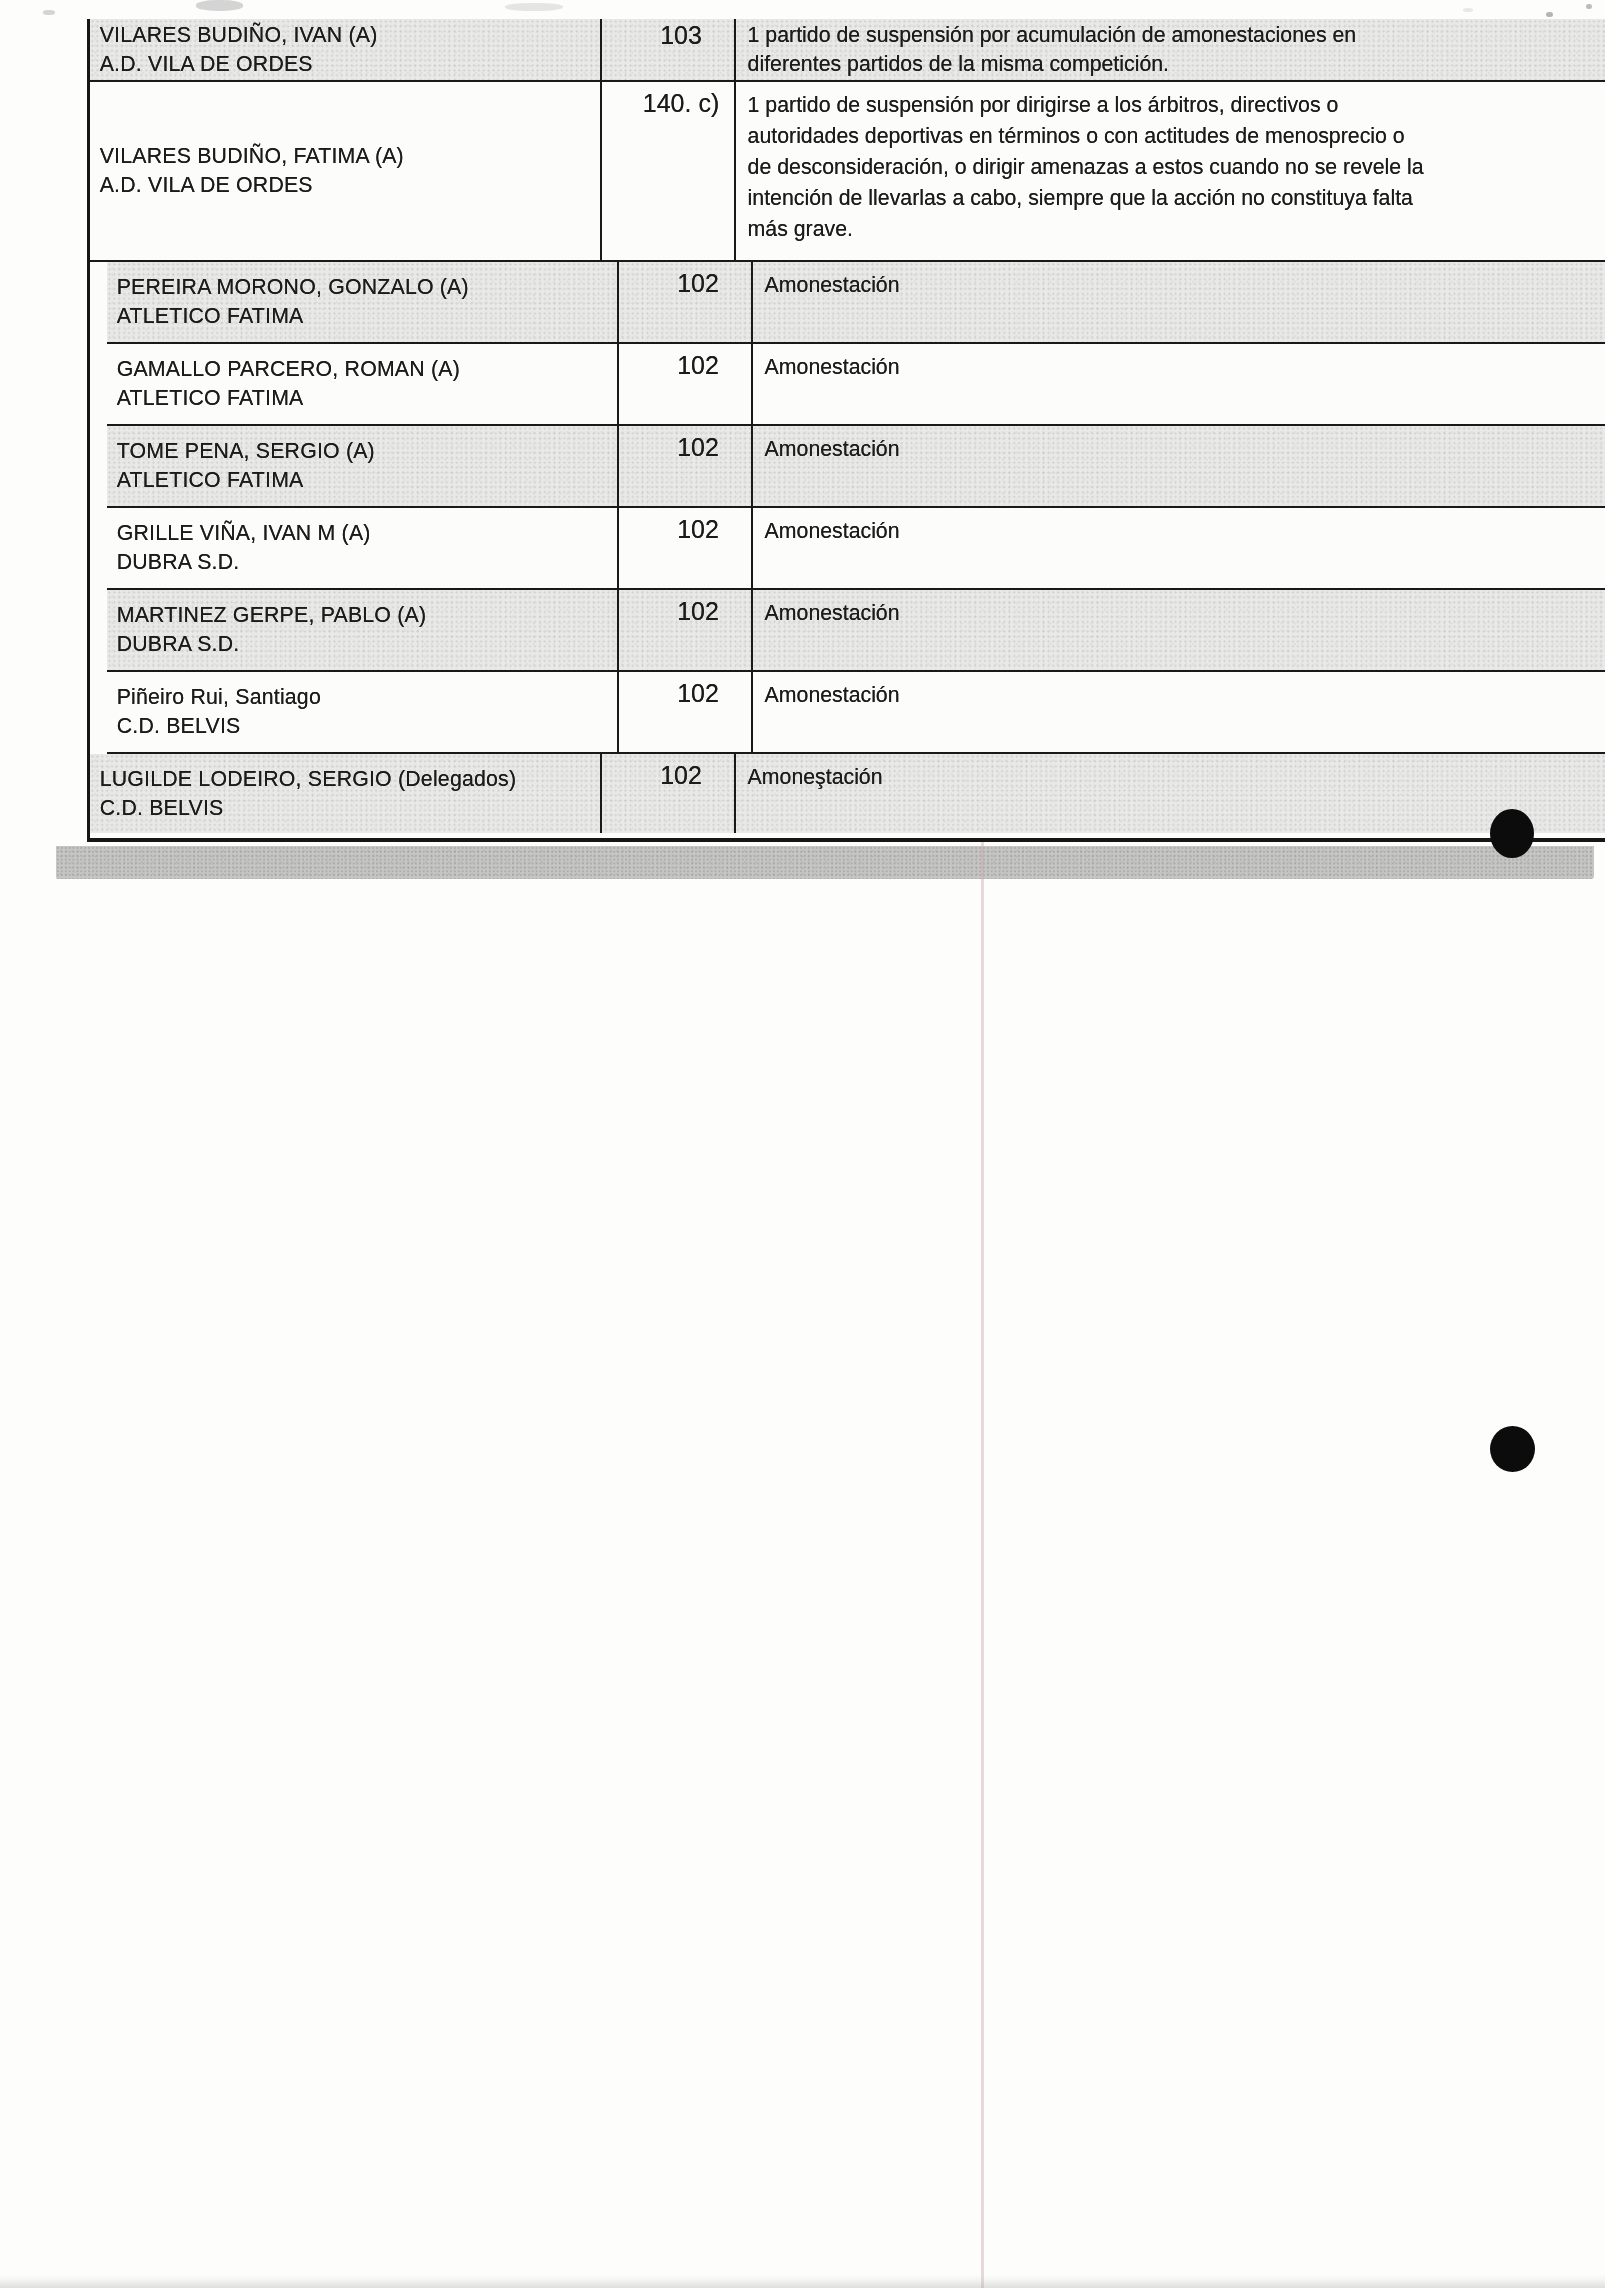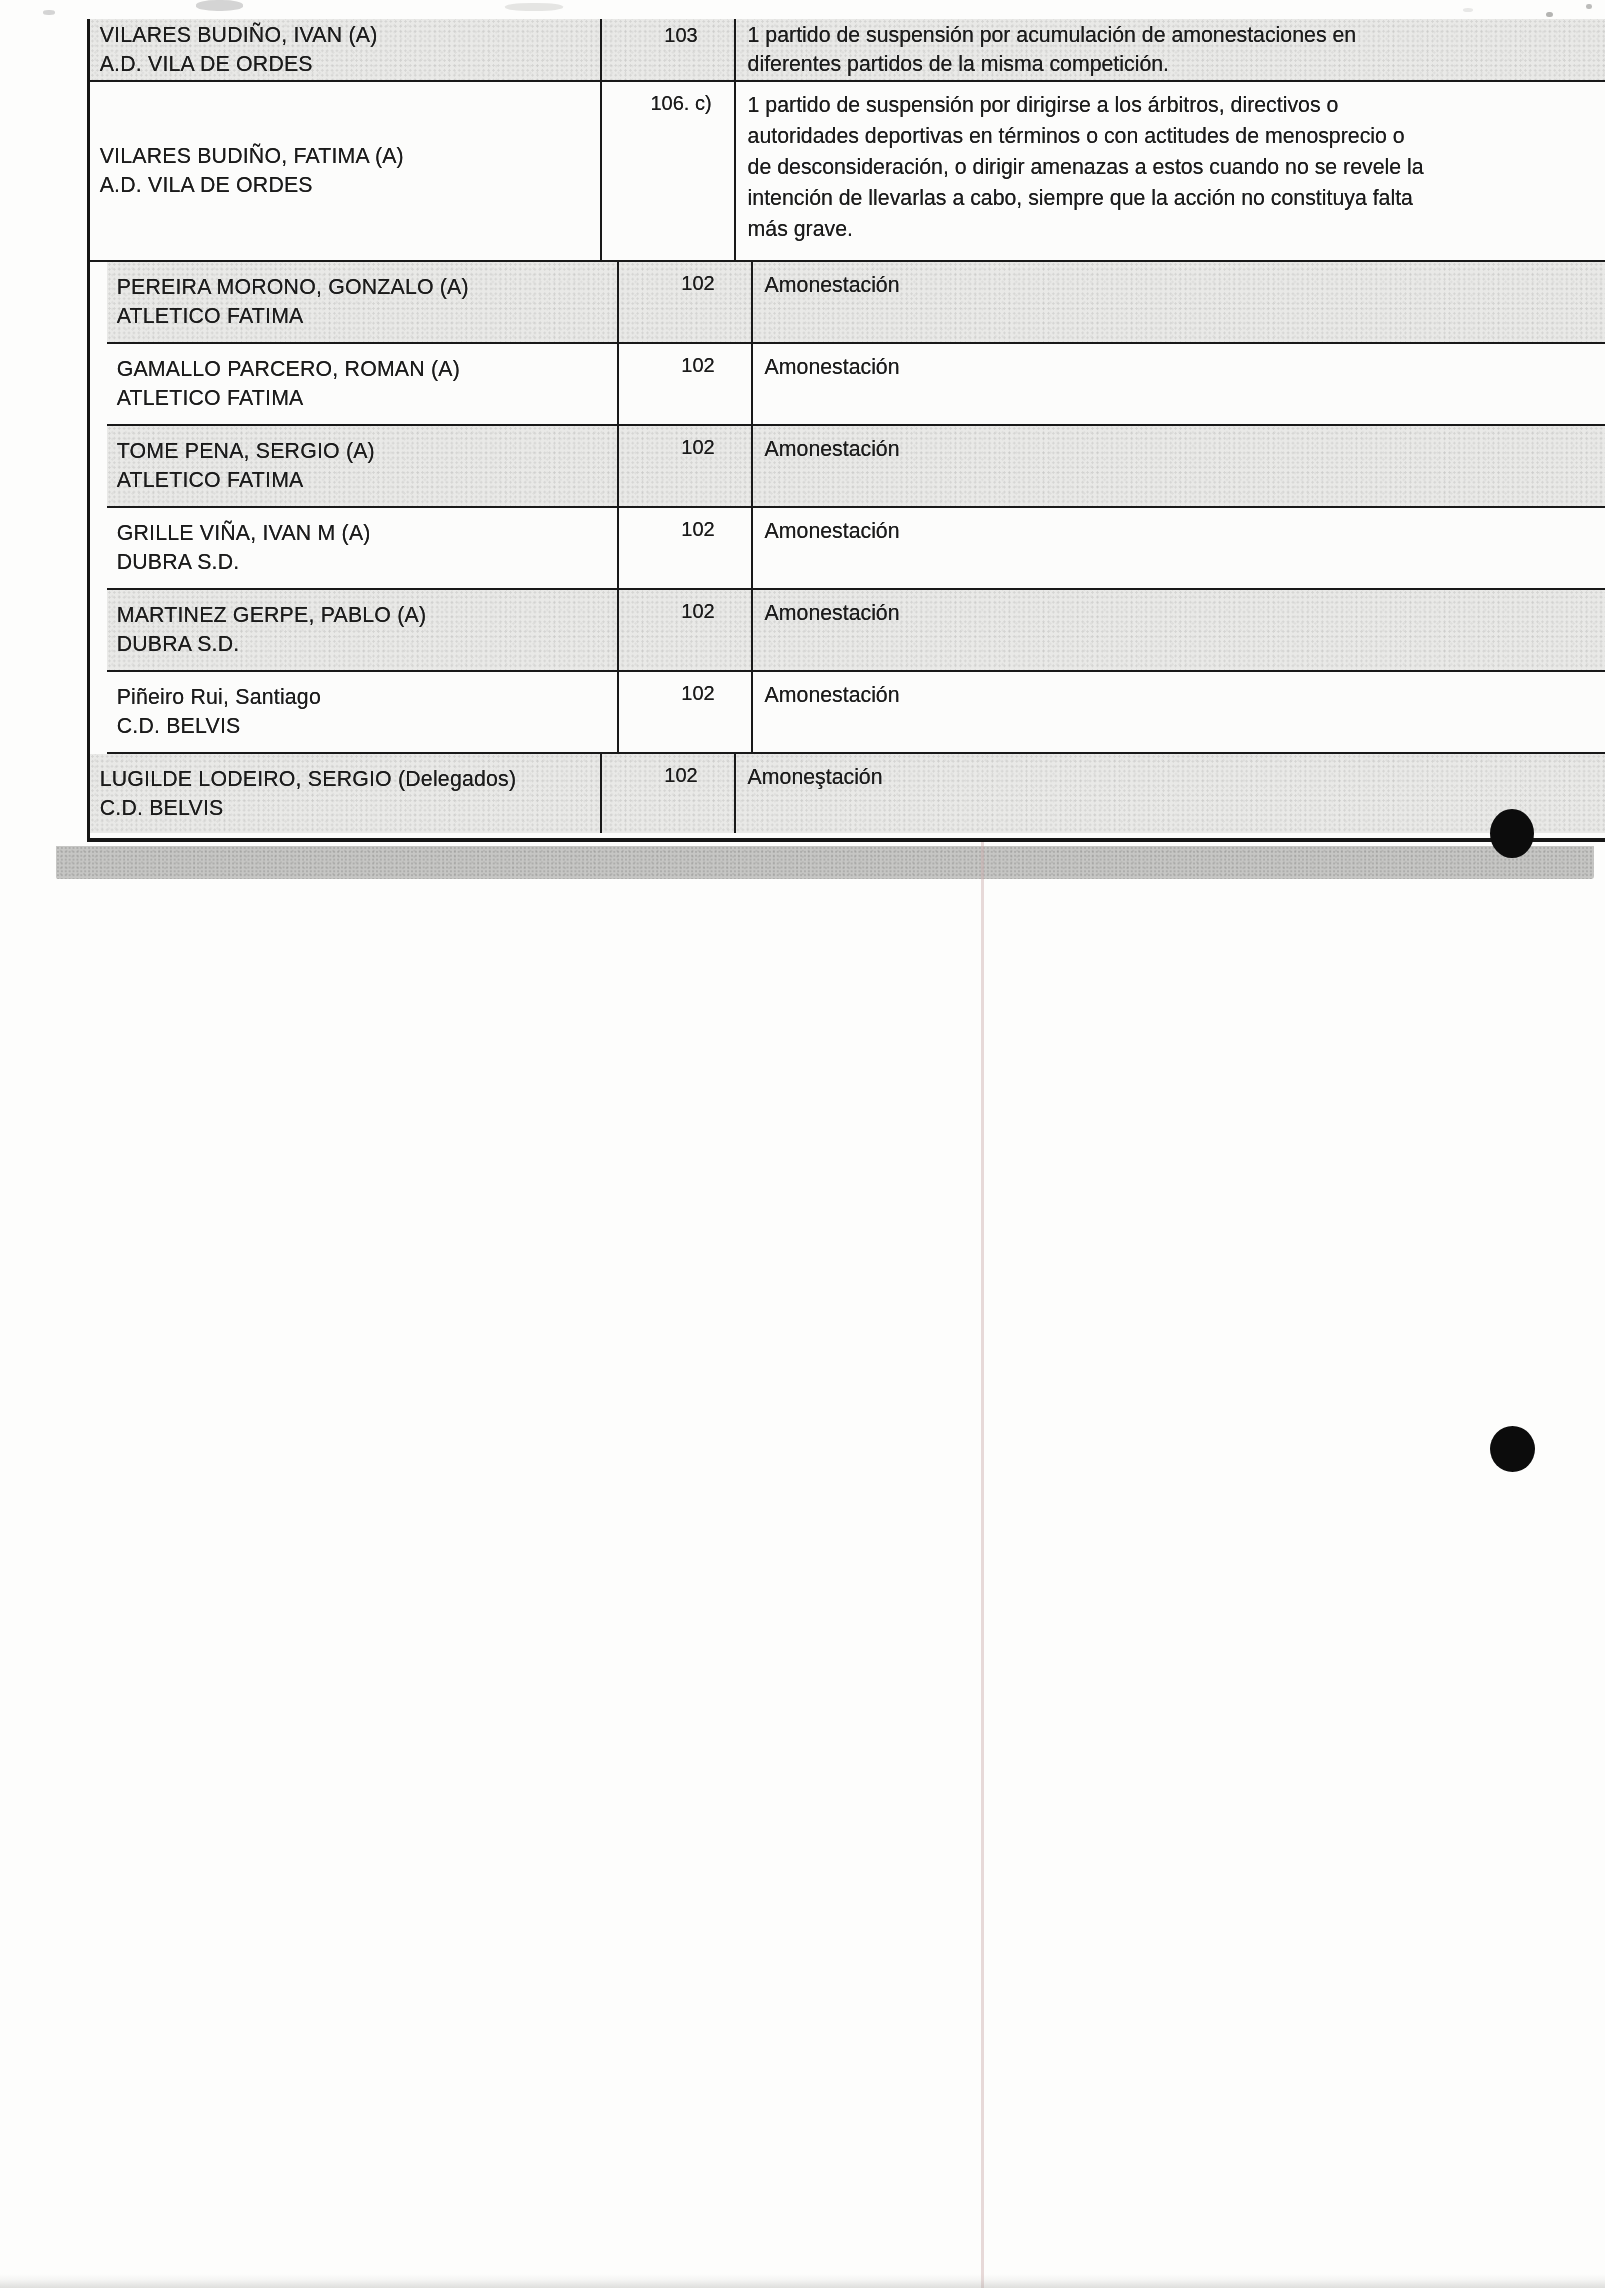--- a/index.html
+++ b/index.html
@@ -46,21 +46,21 @@
     display:flex;flex-direction:column;justify-content:center;
     padding:1.9px 5.8px 1.9px 9.7px;
     font-size:21.3px;line-height:29px;
     letter-spacing:0.2px;
     text-shadow:0 0 0.5px rgba(27,27,27,0.85);
     white-space:nowrap;
   }
   .c-article{
     text-align:center;
     padding-top:8.7px;
-    font-size:20px;line-height:25px;
+    font-size:25px;line-height:25px;
     text-shadow:0 0 0.5px rgba(27,27,27,0.85);
     padding-left:26px;
   }
   .r1 .c-article{padding-top:3.9px;}
   .c-sanction{
     padding:7.8px 7.8px 0 11.6px;
     font-size:21.3px;line-height:31px;
     white-space:pre-line;
     text-shadow:0 0 0.5px rgba(27,27,27,0.85);
   }
@@ -122,21 +122,21 @@
       <div class="cell c-article">103</div>
       <div class="cell c-sanction">1 partido de suspensión por acumulación de amonestaciones en
 diferentes partidos de la misma competición.</div>
     </div>
 
     <div class="trow r2">
       <div class="cell c-person">
         <div>VILARES BUDIÑO, FATIMA (A)</div>
         <div>A.D. VILA DE ORDES</div>
       </div>
-      <div class="cell c-article">106. c)</div>
+      <div class="cell c-article">140. c)</div>
       <div class="cell c-sanction">1 partido de suspensión por dirigirse a los árbitros, directivos o
 autoridades deportivas en términos o con actitudes de menosprecio o
 de desconsideración, o dirigir amenazas a estos cuando no se revele la
 intención de llevarlas a cabo, siempre que la acción no constituya falta
 más grave.</div>
     </div>
 
     <div class="trow rstd shaded">
       <div class="cell c-person">
         <div>PEREIRA MORONO, GONZALO (A)</div>

